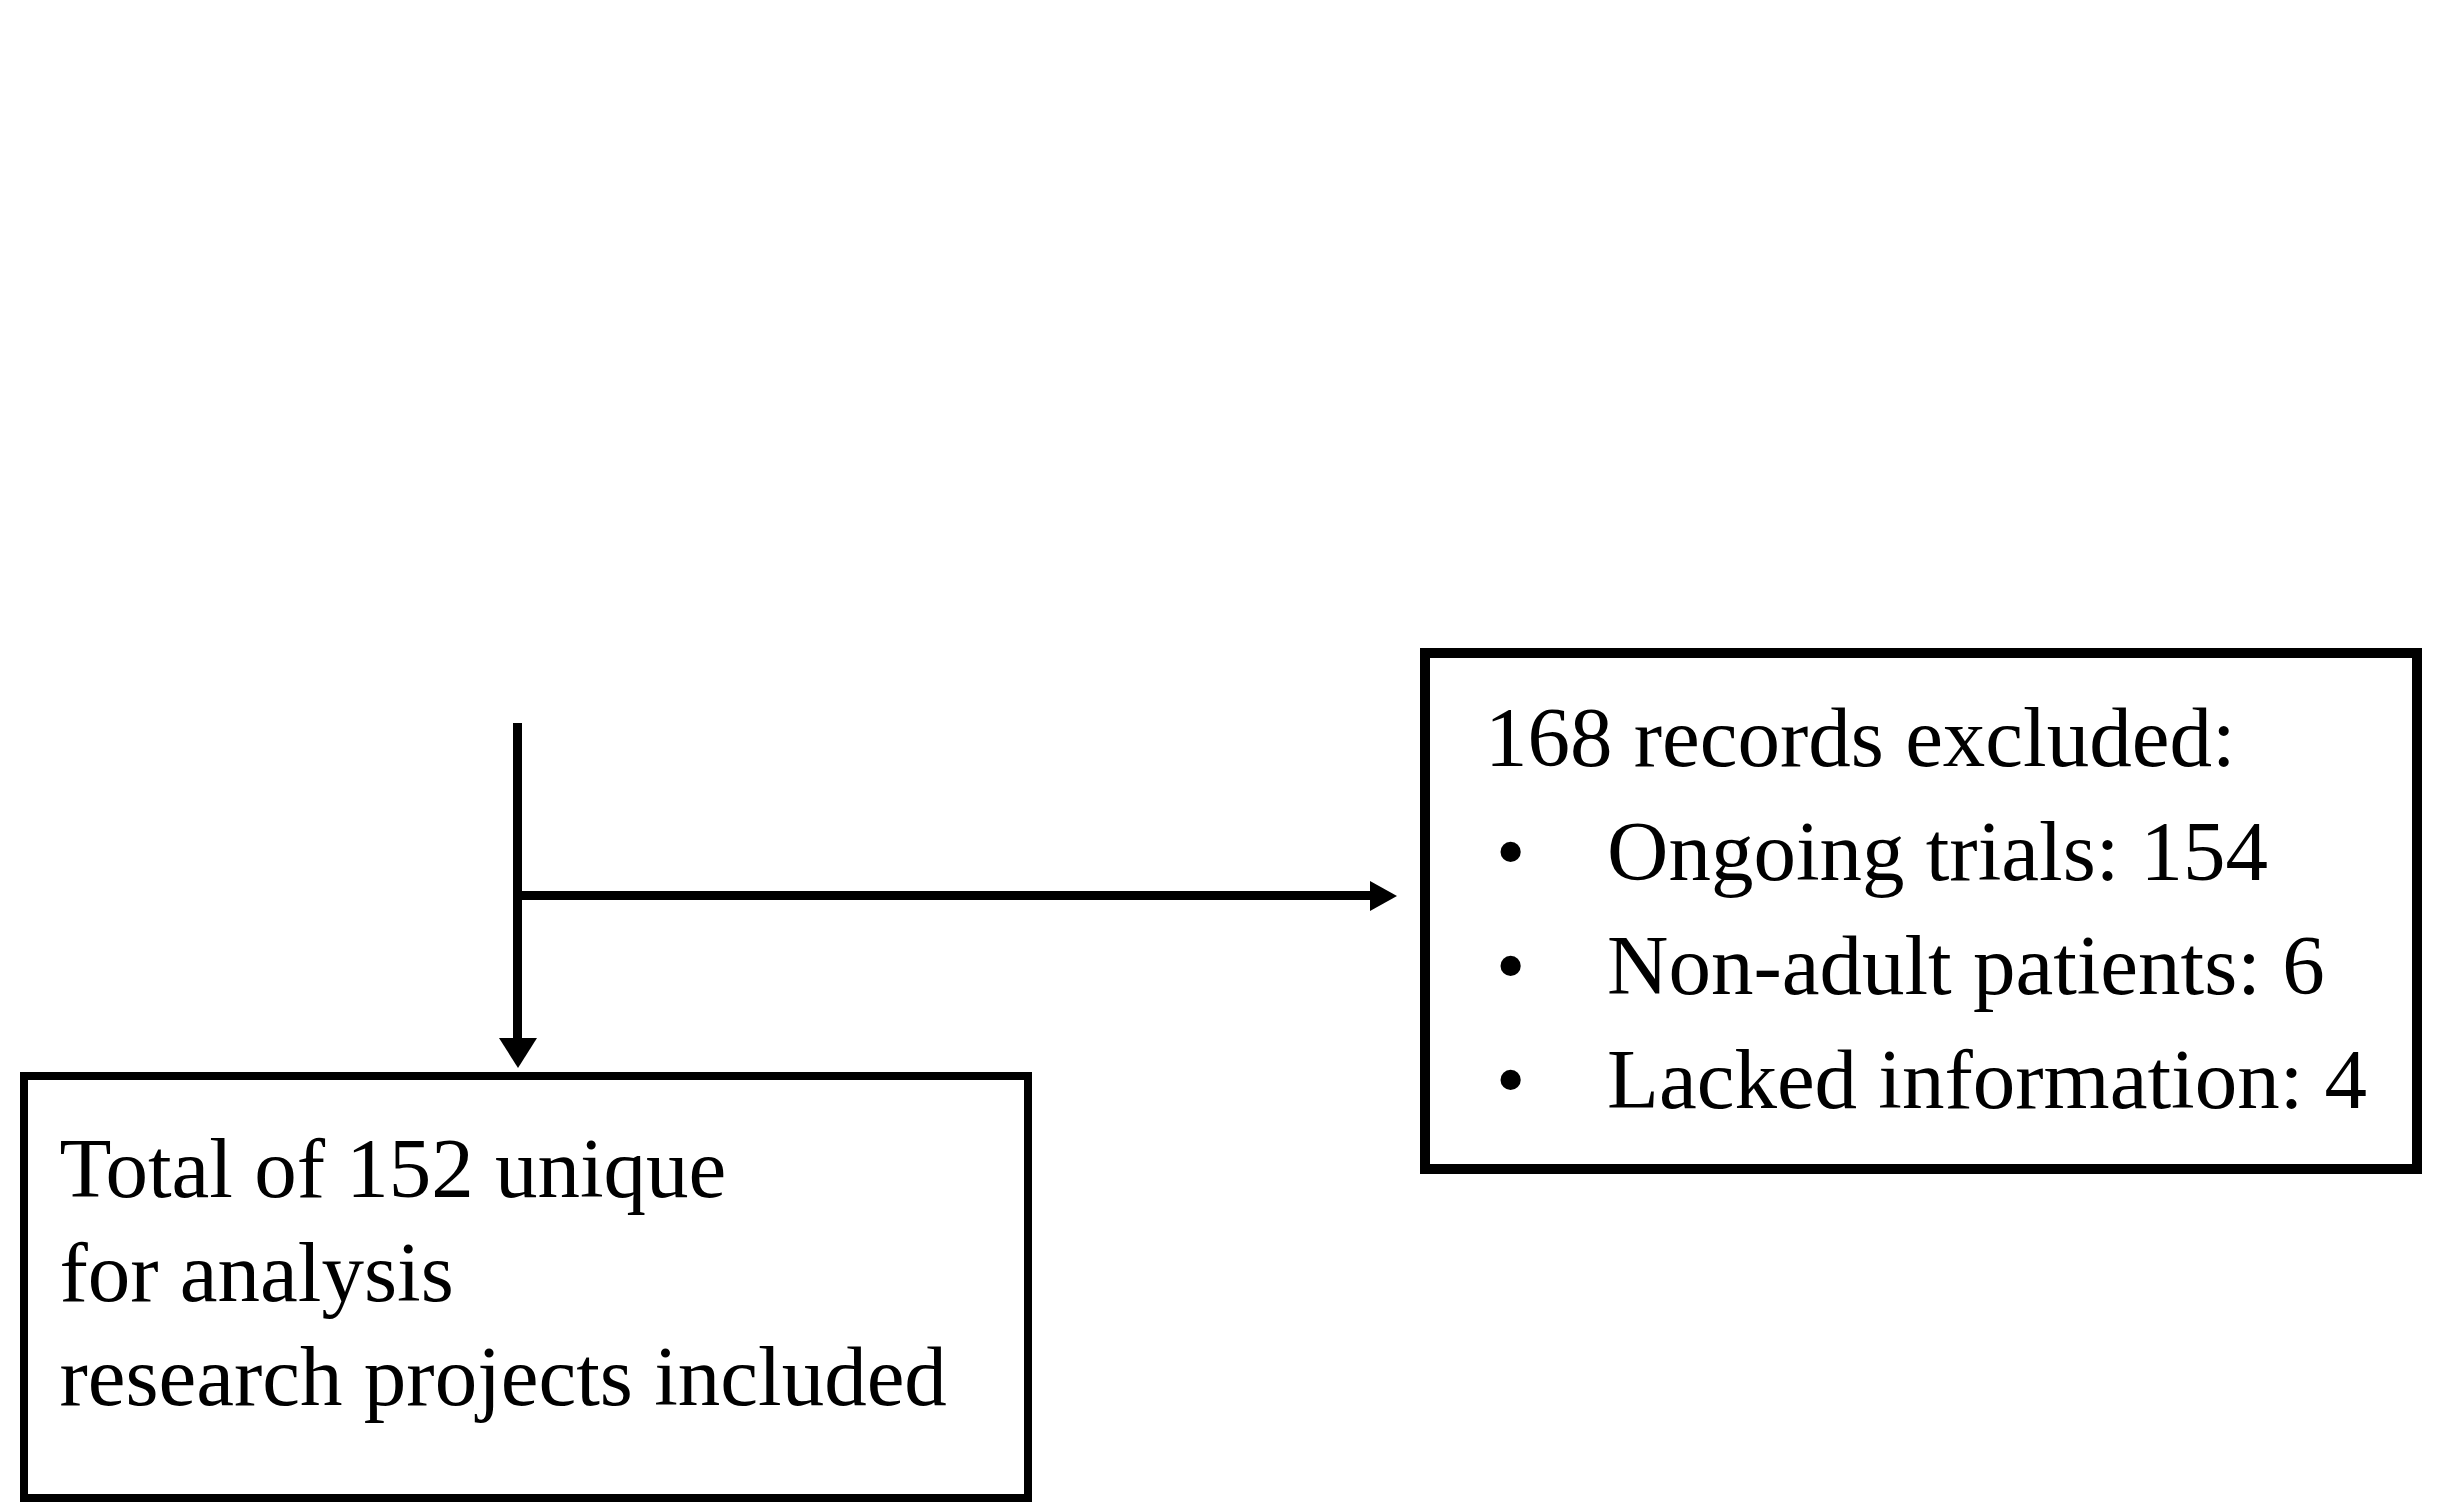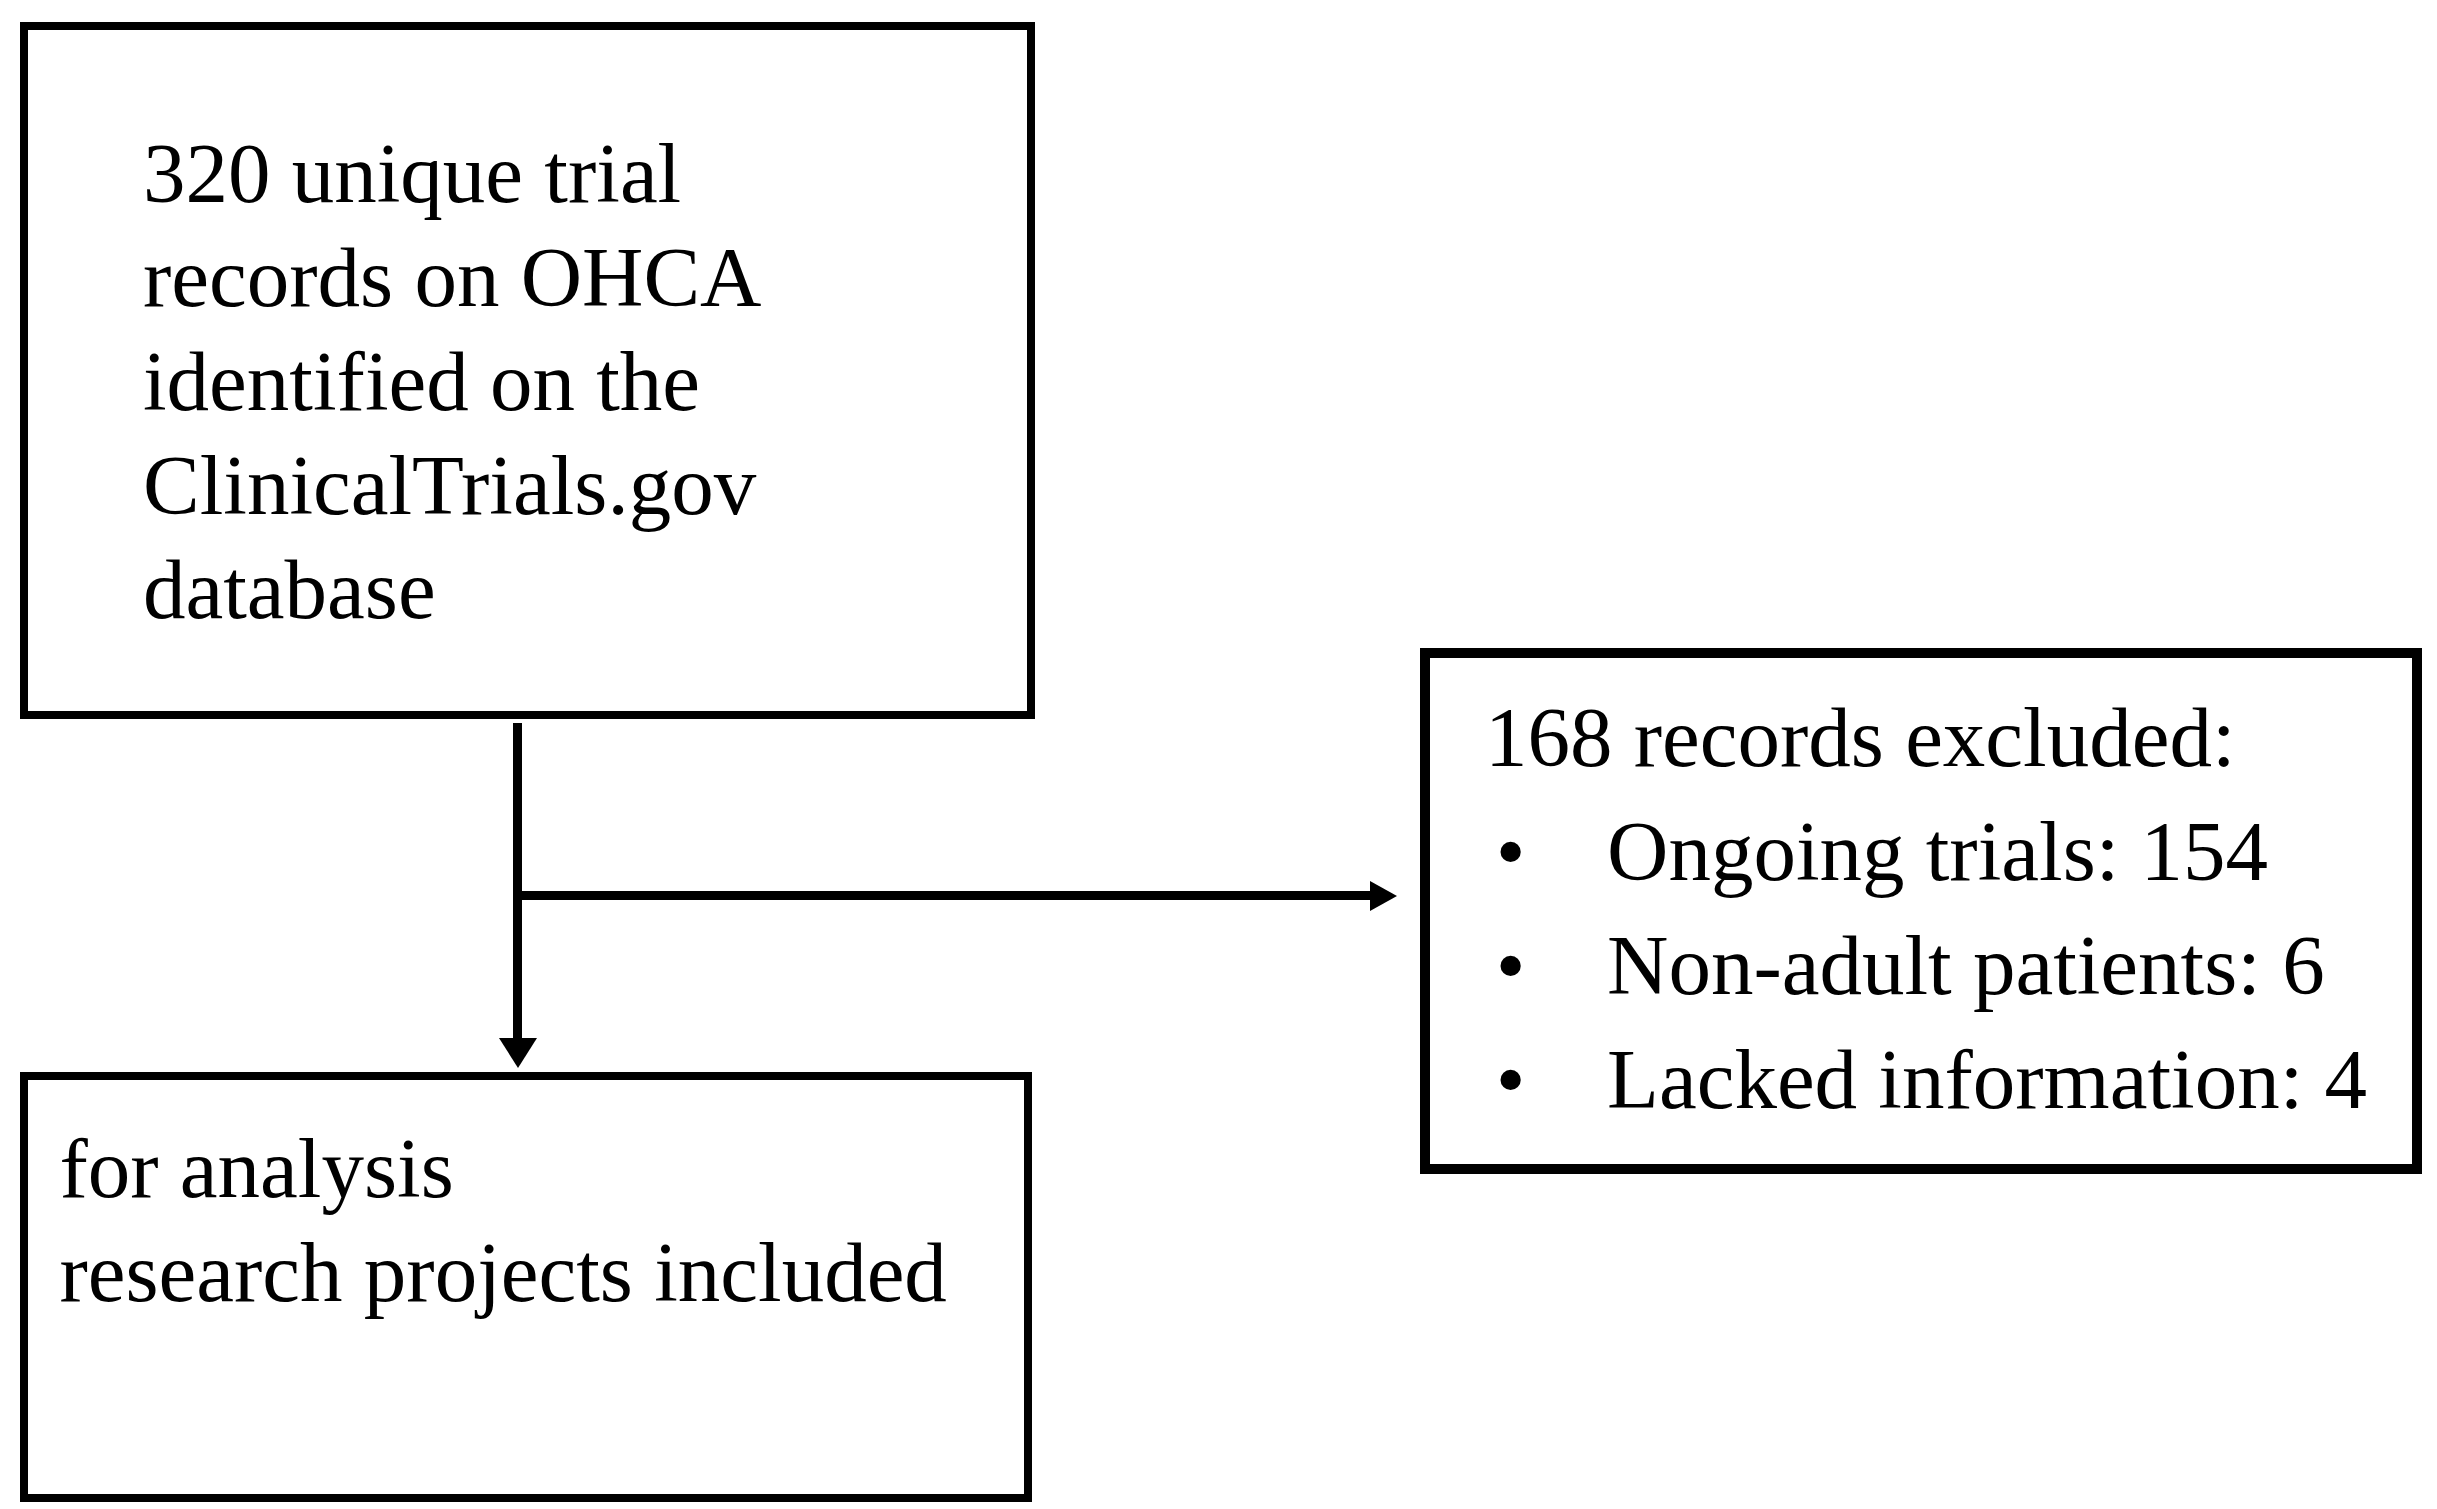--- a/index.html
+++ b/index.html
@@ -89,29 +89,20 @@
     border-top: 15px solid transparent;
     border-bottom: 15px solid transparent;
     border-left: 27px solid #000000;
   }
 </style>
 </head>
 <body>
 
 <div class="canvas">
 
-  <div class="box box-source">
-    <div class="text">
-      <div class="text-line">320 unique trial</div>
-      <div class="text-line">records on OHCA</div>
-      <div class="text-line">identified on the</div>
-      <div class="text-line">ClinicalTrials.gov</div>
-      <div class="text-line">database</div>
-    </div>
-  </div>
 
   <div class="v-shaft"></div>
   <div class="v-head"></div>
 
   <div class="h-shaft"></div>
   <div class="h-head"></div>
 
   <div class="box box-excluded">
     <div class="text">
       <div class="text-line">168 records excluded:</div>
@@ -122,19 +113,20 @@
         <span class="bullet-marker">•</span><span>Non-adult patients: 6</span>
       </div>
       <div class="bullet-row">
         <span class="bullet-marker">•</span><span>Lacked information: 4</span>
       </div>
     </div>
   </div>
 
   <div class="box box-included">
     <div class="text">
+      <div class="text-line">Total of 152 unique</div>
       <div class="text-line">for analysis</div>
       <div class="text-line">research projects included</div>
     </div>
   </div>
 
 </div>
 
 
 </body></html>

